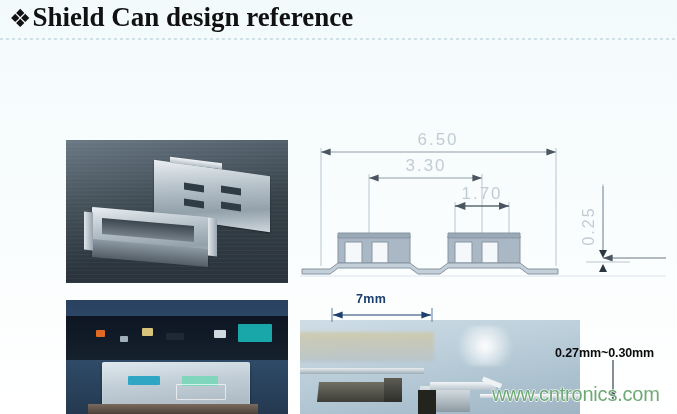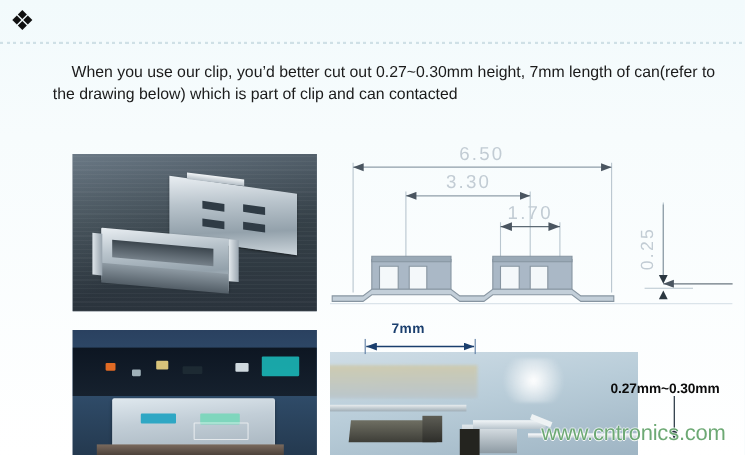--- a/index.html
+++ b/index.html
@@ -135,24 +135,24 @@
     white-space: nowrap; letter-spacing: -.2px;
   }
 </style>
 </head>
 <body>
 
 <div id="slide">
 
   <div id="title-row">
     <span id="title-bullet">❖</span>
+    <span id="title-text">Shield Can design reference</span>
   </div>
   <div id="title-divider"></div>
 
-  <p id="body-text">When you use our clip, you’d better cut out 0.27~0.30mm height, 7mm length of can(refer to the drawing below) which is part of clip and can contacted</p>
 
   <div id="photo-shield-can">
     <div class="pc-bg"></div>
     <div class="pc-texture"></div>
 
     <div class="metal-plate" style="left:88px;top:28px;width:116px;height:56px;
                 transform:skewY(8deg);"></div>
     <div style="position:absolute;left:118px;top:44px;width:20px;height:7px;
                 background:#2f3b45;transform:skewY(8deg);"></div>
     <div style="position:absolute;left:155px;top:47px;width:20px;height:7px;

